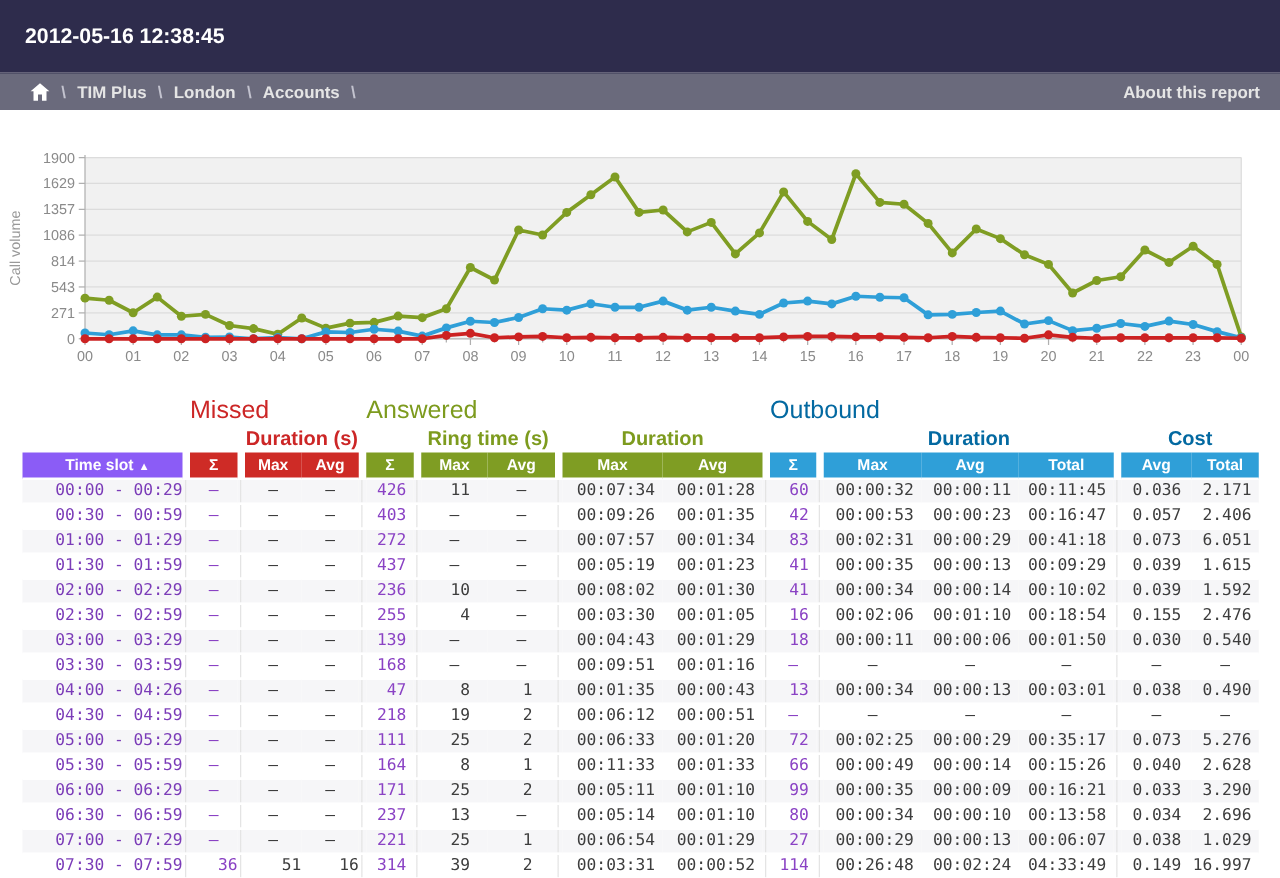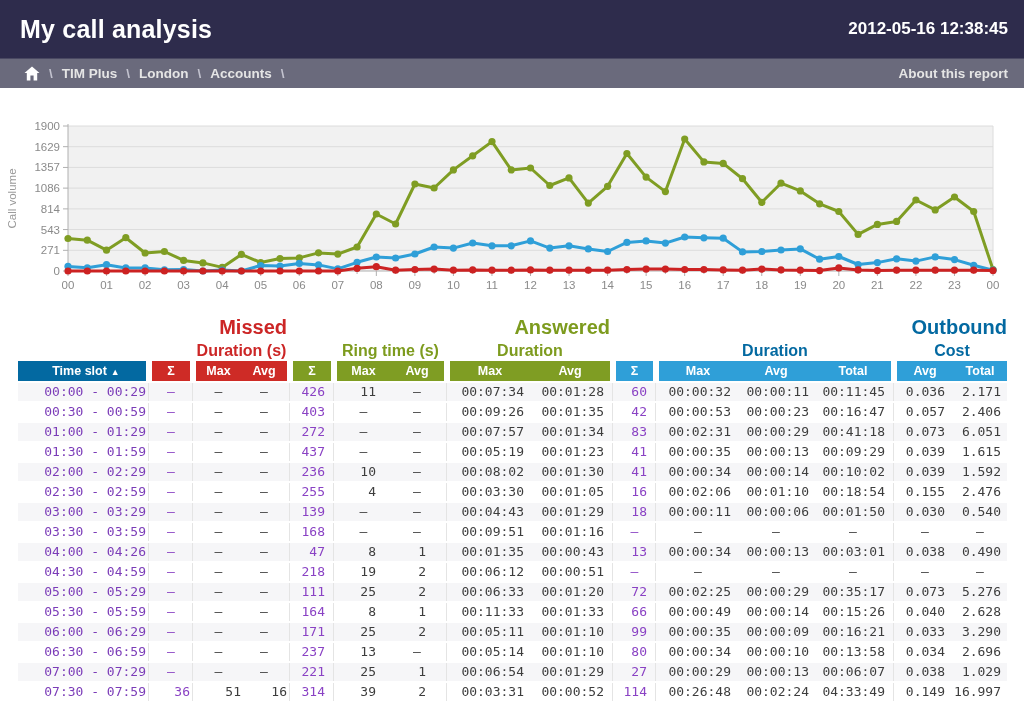--- a/index.html
+++ b/index.html
@@ -22,30 +22,30 @@
 
   
   .chartwrap { margin-top:10px; }
   svg text { font-family:"Liberation Sans", sans-serif; }
 
   
   table.report { table-layout:fixed; border-collapse:collapse; width:989px;
                  margin:14px 0 0 18px; }
   th, td { padding:0; vertical-align:middle; }
 
-  tr.grouprow th { font-size:20px; font-weight:bold; text-align:right; height:26px; }
+  tr.grouprow th { font-size:20px; font-weight:normal; text-align:left; height:26px; }
   .t-missed   { color:#cc2626; }
   .t-answered { color:#7d9b1e; }
   .t-outbound { color:#0369a1; }
 
   tr.subrow th { font-size:16px; font-weight:bold; text-align:center; height:21px; }
 
   tr.colsrow th { color:#fff; font-size:12.5px; font-weight:bold; height:21px;
                   text-align:center; border-bottom:2px solid #fff; }
-  th.h-gray  { background:#0369a1; text-align:left; padding-left:8px; }
+  th.h-gray  { background:#8b5cf6; text-align:left; padding-left:8px; }
   th.h-red   { background:#ce2b26; }
   th.h-green { background:#7f9d23; }
   th.h-blue  { background:#2f9fd8; }
   .sortarrow { font-size:9px; margin-left:4px; }
 
   tbody td { font-family:"DejaVu Sans Mono", monospace; font-size:13px;
              color:#3d3d3d; height:18px; line-height:18px;
              border-bottom:2px solid #fff; white-space:nowrap; }
   tbody tr:nth-child(odd) td { background-color:#f6f6f8; }
   td.slot { color:#7b3cb8; text-align:right; padding-left:8px; }
@@ -57,21 +57,20 @@
   td.pr8  { padding-right:8px; }
   td.dash { text-align:center; padding-right:0; }
   td.gapc { background-image:linear-gradient(#e4e4e4,#e4e4e4);
             background-repeat:no-repeat; background-position:2px 0;
             background-size:1px 100%; }
 </style>
 </head>
 <body>
 
 <div class="topbar">
-  <div class="title">My call analysis</div>
   <div class="stamp">2012-05-16 12:38:45</div>
 </div>
 
 <div class="crumbbar">
   <span class="homeic">
     <svg width="16" height="15" viewBox="0 0 16 15">
         <path fill="#ffffff" d="M8 0.5 L15.5 7 H13.2 V14.5 H9.6 V9.6 H6.4 V14.5 H2.8 V7 H0.5 Z"></path>
       </svg>
   </span>
   <span class="gap8"></span>

